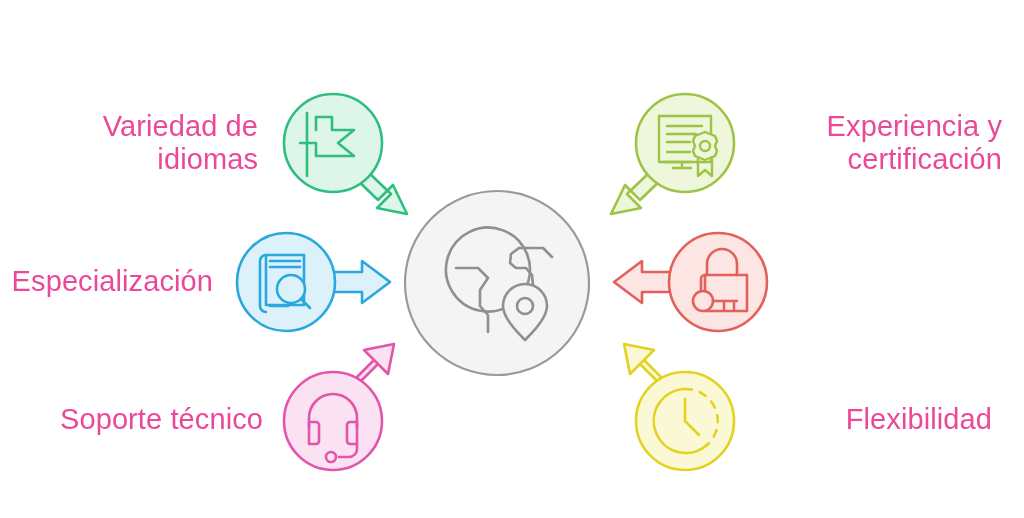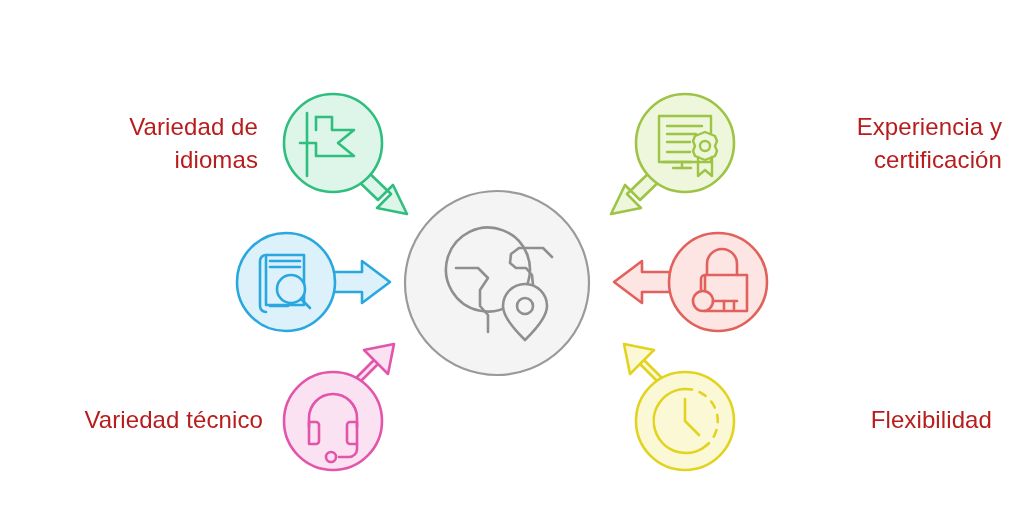--- a/index.html
+++ b/index.html
@@ -6,22 +6,22 @@
   body{
     width:1024px;height:518px;
     background:#ffffff;
     font-family:"Liberation Sans", sans-serif;
     overflow:hidden;
   }
   #stage{position:relative;width:1024px;height:518px;}
   #diagram{position:absolute;left:0;top:0;width:1024px;height:518px;}
   .label{
     position:absolute;
-    color:#b91c1c;
-    font-size:24px;
+    color:#ec4899;
+    font-size:29px;
     line-height:33px;
     letter-spacing:.1px;
     white-space:pre-line;
   }
   .label.right-align{text-align:right;}
   .label.left-align{text-align:right;}
 </style>
 </head>
 <body>
 
@@ -121,22 +121,23 @@
         <path d="M685 389 a32 32 0 1 0 23 55"></path>
         <path d="M685 389 a32 32 0 0 1 23 55" stroke-dasharray="7 8"></path>
         <path d="M685 399 v22 l14 14"></path>
       </g>
     </g>
   </svg>
 
   <div class="label right-align" style="left:40px;top:110px;width:218px;">Variedad de
 idiomas</div>
 
+  <div class="label right-align" style="left:10px;top:265px;width:203px;">Especialización</div>
 
-  <div class="label right-align" style="left:40px;top:403px;width:223px;">Variedad técnico</div>
+  <div class="label right-align" style="left:40px;top:403px;width:223px;">Soporte técnico</div>
 
   <div class="label left-align" style="left:752px;top:110px;width:250px;">Experiencia y
 certificación</div>
 
 
   <div class="label left-align" style="left:752px;top:403px;width:200px;margin-left:40px;">Flexibilidad</div>
 
 </div>
 
 </body></html>

